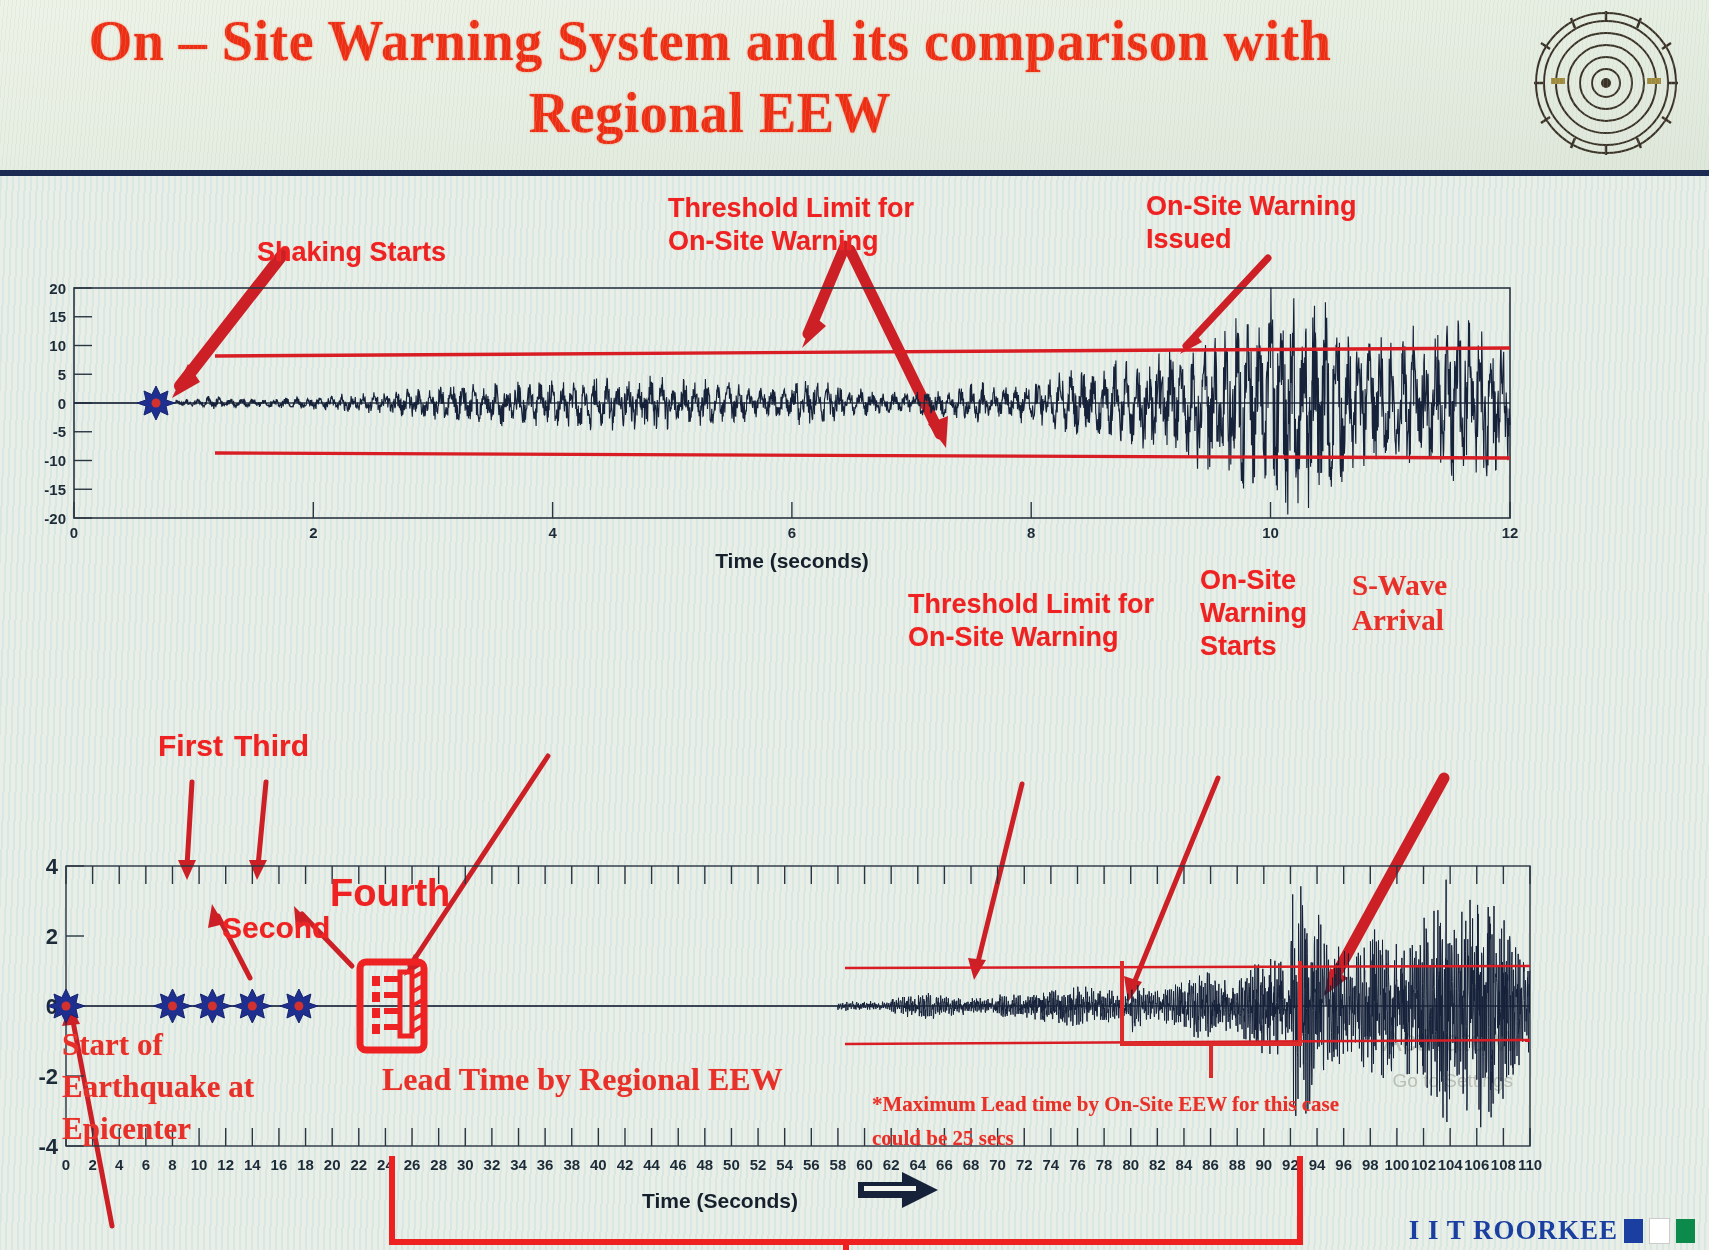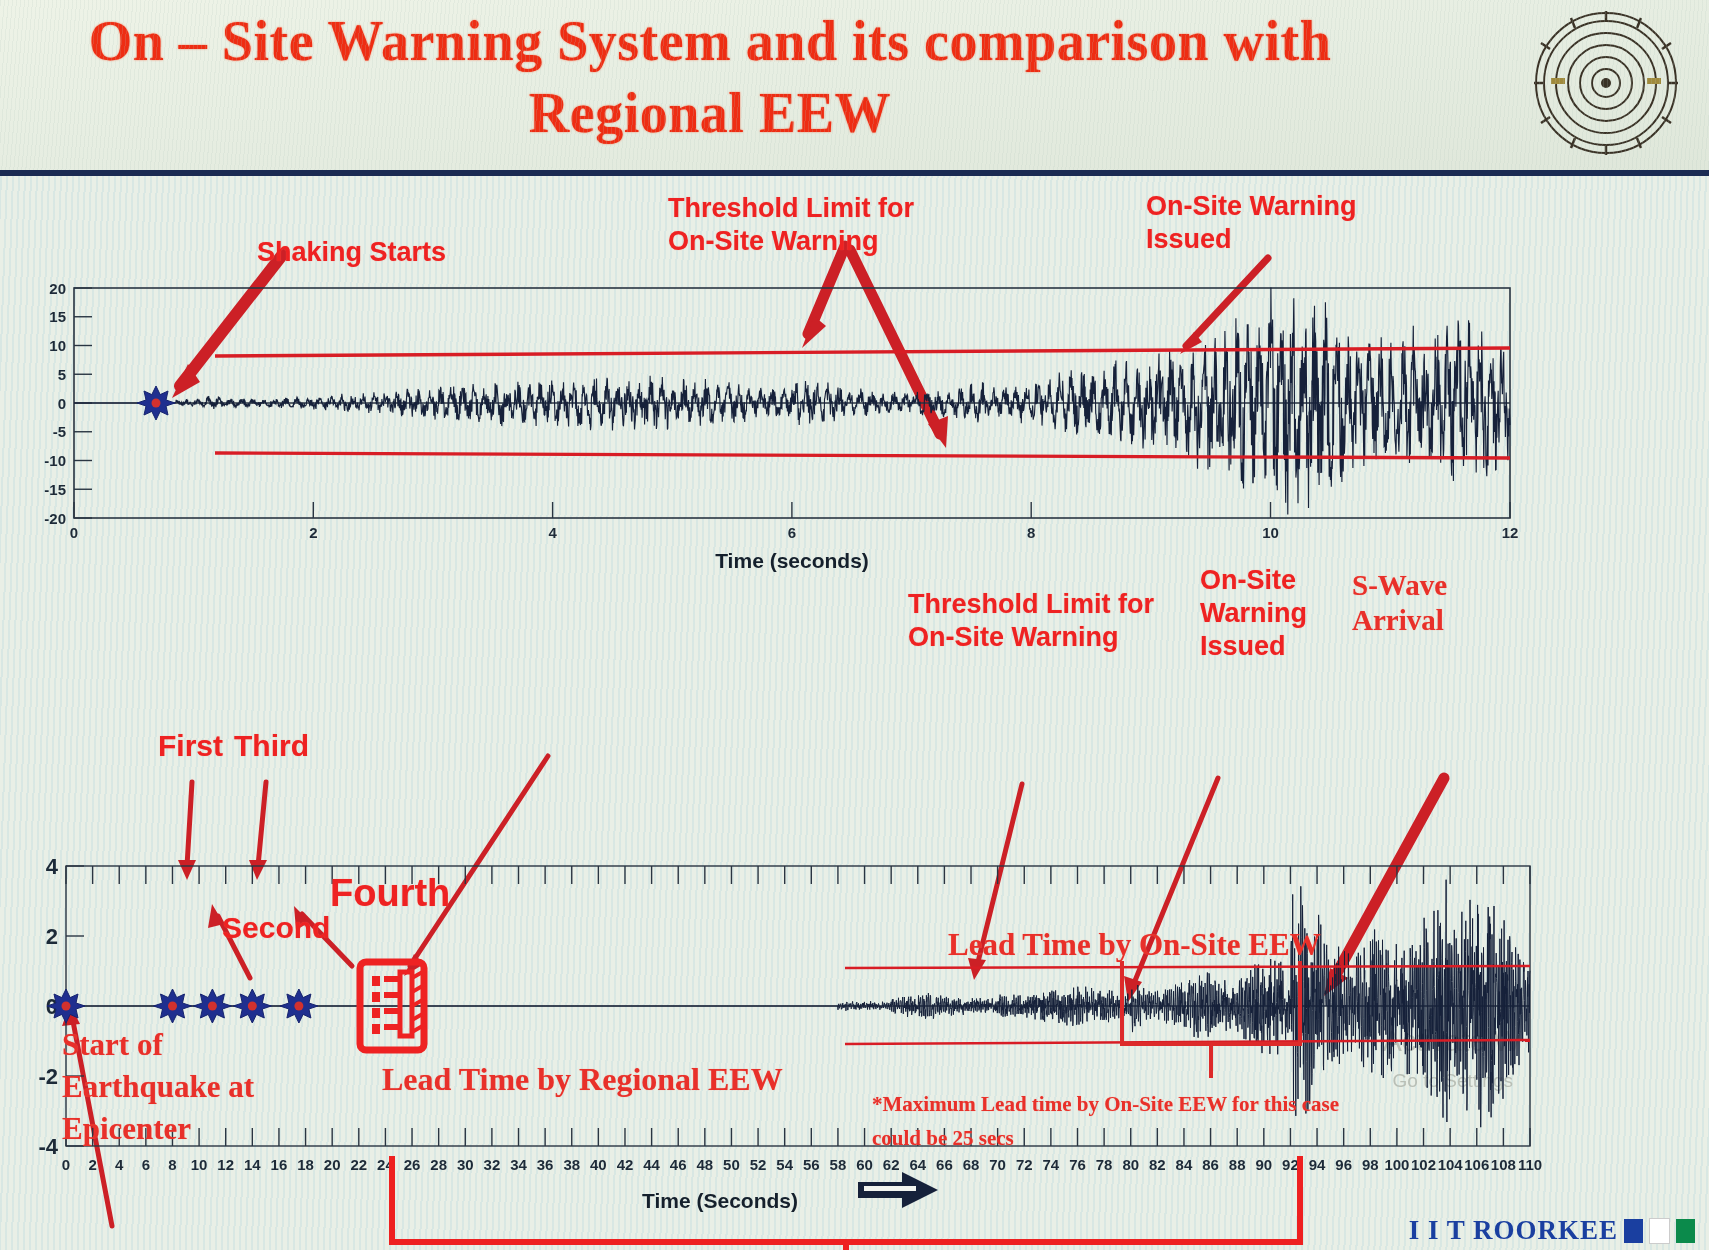--- a/index.html
+++ b/index.html
@@ -211,34 +211,33 @@
           <path d="M0,-17 L4.2,-8.4 L12,-12 L10,-3 L19,0 L10,3 L12,12 L4.2,8.4 L0,17 L-4.2,8.4 L-12,12 L-10,3 L-19,0 L-10,-3 L-12,-12 L-4.2,-8.4 Z" fill="#1f2f8f" stroke="#16246e" stroke-width="1"></path>
           <circle cx="0" cy="0" r="4.5" fill="#d2312e"></circle>
         </g>
       </svg>
     </div>
 
     <div class="ann" style="left:908px;top:412px;">Threshold Limit for
 On-Site Warning</div>
     <div class="ann" style="left:1200px;top:388px;">On-Site
 Warning
-Issued</div>
+Starts</div>
     <div class="ann serif" style="left:1352px;top:392px;">S-Wave
 Arrival</div>
 
     <div class="ann" style="left:158px;top:552px;font-size:30px;">First</div>
     <div class="ann" style="left:234px;top:552px;font-size:30px;">Third</div>
     <div class="ann" style="left:222px;top:734px;font-size:30px;">Second</div>
     <div class="ann" style="left:330px;top:694px;font-size:38px;">Fourth</div>
 
     <div class="ann serif" style="left:62px;top:848px;font-size:31px;line-height:1.35;">Start of
 Earthquake at
 Epicenter</div>
 
-    <div class="ann serif" style="left:948px;top:750px;font-size:31px;">Lead Time by On-Site EEW</div>
 
     <div class="ann serif" style="left:382px;top:884px;font-size:32px;">Lead Time by Regional EEW</div>
 
     <div class="ann serif" style="left:872px;top:880px;font-size:21px;line-height:1.6;margin-top:32px;">*Maximum Lead time by On-Site EEW for this case
 could be 25 secs</div>
 
     <div class="chart" style="left:0px;top:490px;">
       <svg width="1709" height="584" viewBox="0 0 1709 584">
 
         <g>

